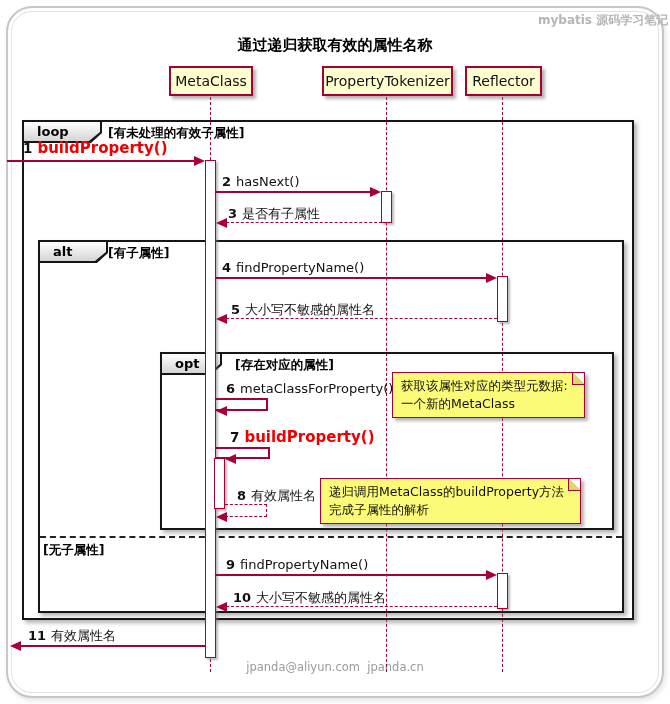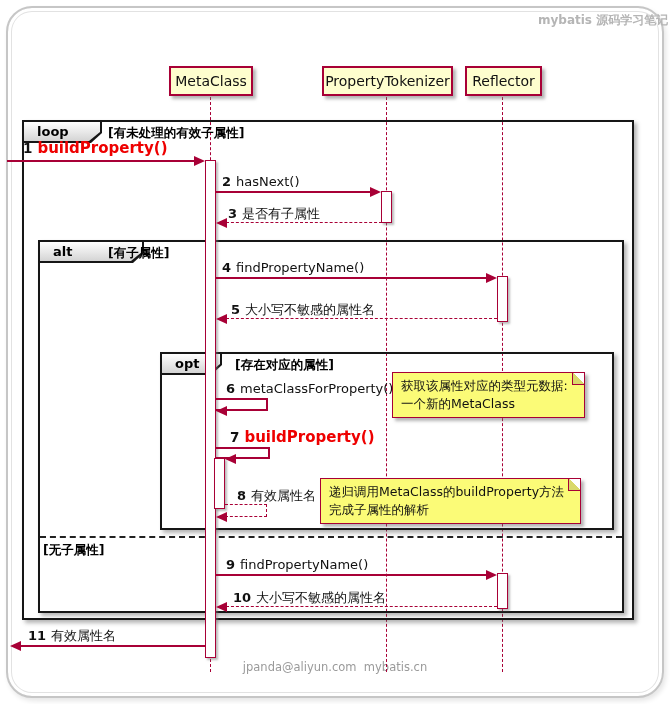--- a/index.html
+++ b/index.html
@@ -65,21 +65,22 @@
   .selfmsg.dashed{border:1.5px dashed var(--accent);border-left:none;}
 </style>
 </head>
 <body>
 
 <div id="stage">
 
   <div class="card"></div>
 
   <div class="watermark">mybatis 源码学习笔记</div>
-  <div class="footer">jpanda@aliyun.com  mybatis.cn</div>
+  <div class="title">通过递归获取有效的属性名称</div>
+  <div class="footer">jpanda@aliyun.com  jpanda.cn</div>
 
   <div class="lifeline" style="left:210px;top:97px;height:575px;"></div>
   <div class="lifeline" style="left:386px;top:97px;height:575px;"></div>
   <div class="lifeline" style="left:502px;top:97px;height:575px;"></div>
 
   <div class="pbox" style="left:169px;top:66px;width:84px;">
     <span>MetaClass</span>
   </div>
   <div class="pbox" style="left:322px;top:66px;width:131px;">
     <span>PropertyTokenizer</span>
@@ -91,21 +92,21 @@
   <div class="frame" style="left:22px;top:120px;width:612px;height:500px;">
     <div class="tab" style="width:78px;height:21px;">
       <div class="outer"></div>
       <div class="inner"></div>
       <div class="lab">loop</div>
     </div>
     <div class="cond" style="left:84px;top:3px;">[有未处理的有效子属性]</div>
   </div>
 
   <div class="frame" style="left:38px;top:240px;width:586px;height:373px;">
-    <div class="tab" style="width:68px;height:21px;padding-left:36px;">
+    <div class="tab" style="width:68px;height:21px;">
       <div class="outer"></div>
       <div class="inner"></div>
       <div class="lab">alt</div>
     </div>
     <div class="cond" style="left:68px;top:3px;">[有子属性]</div>
     <div class="divider" style="left:0px;top:294px;width:582px;"></div>
     <div class="cond" style="left:3px;top:300px;">[无子属性]</div>
   </div>
 
   <div class="frame" style="left:160px;top:352px;width:454px;height:178px;">

